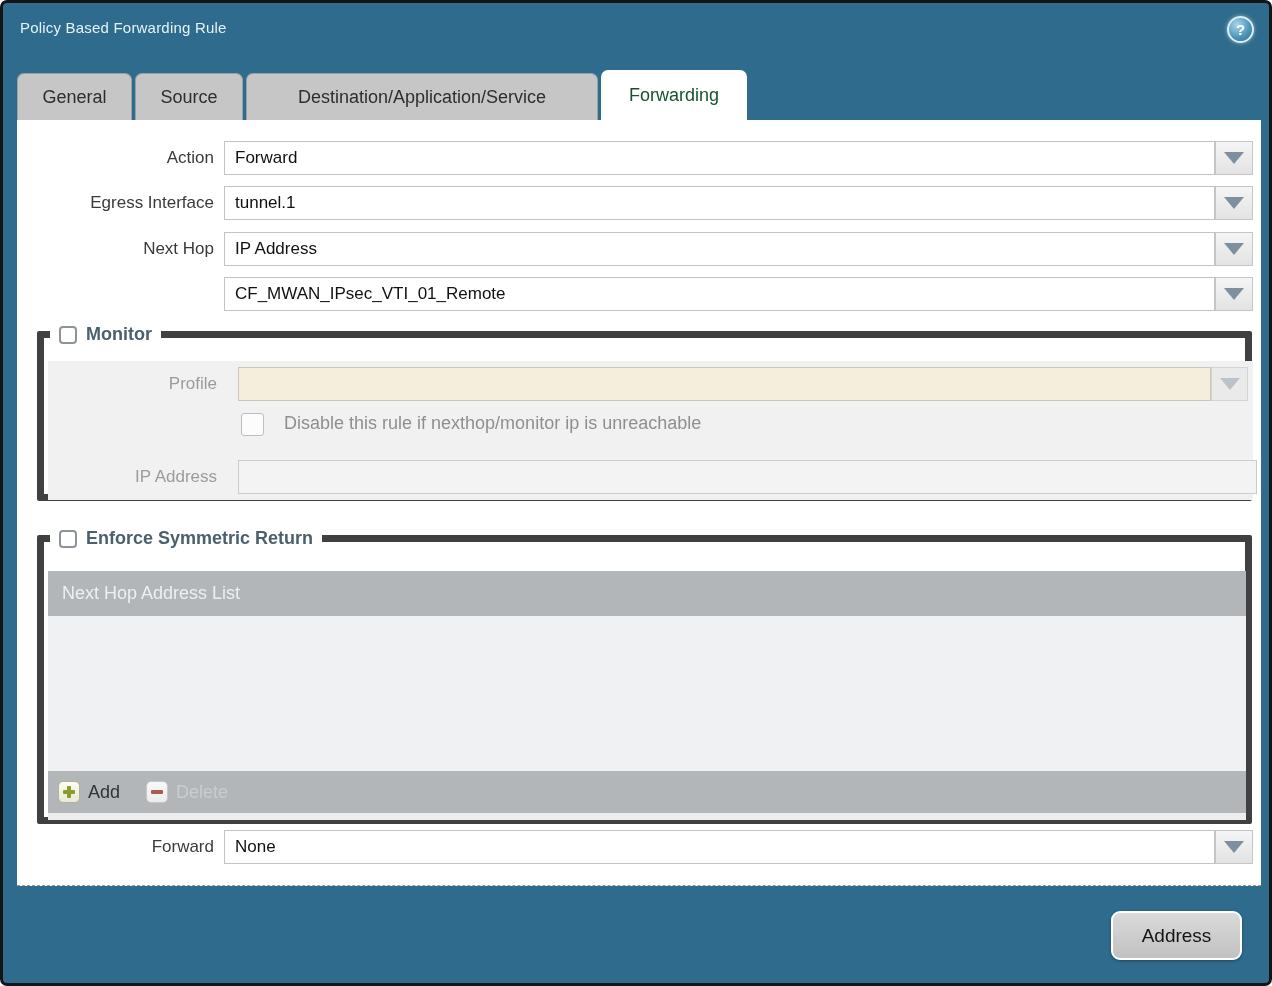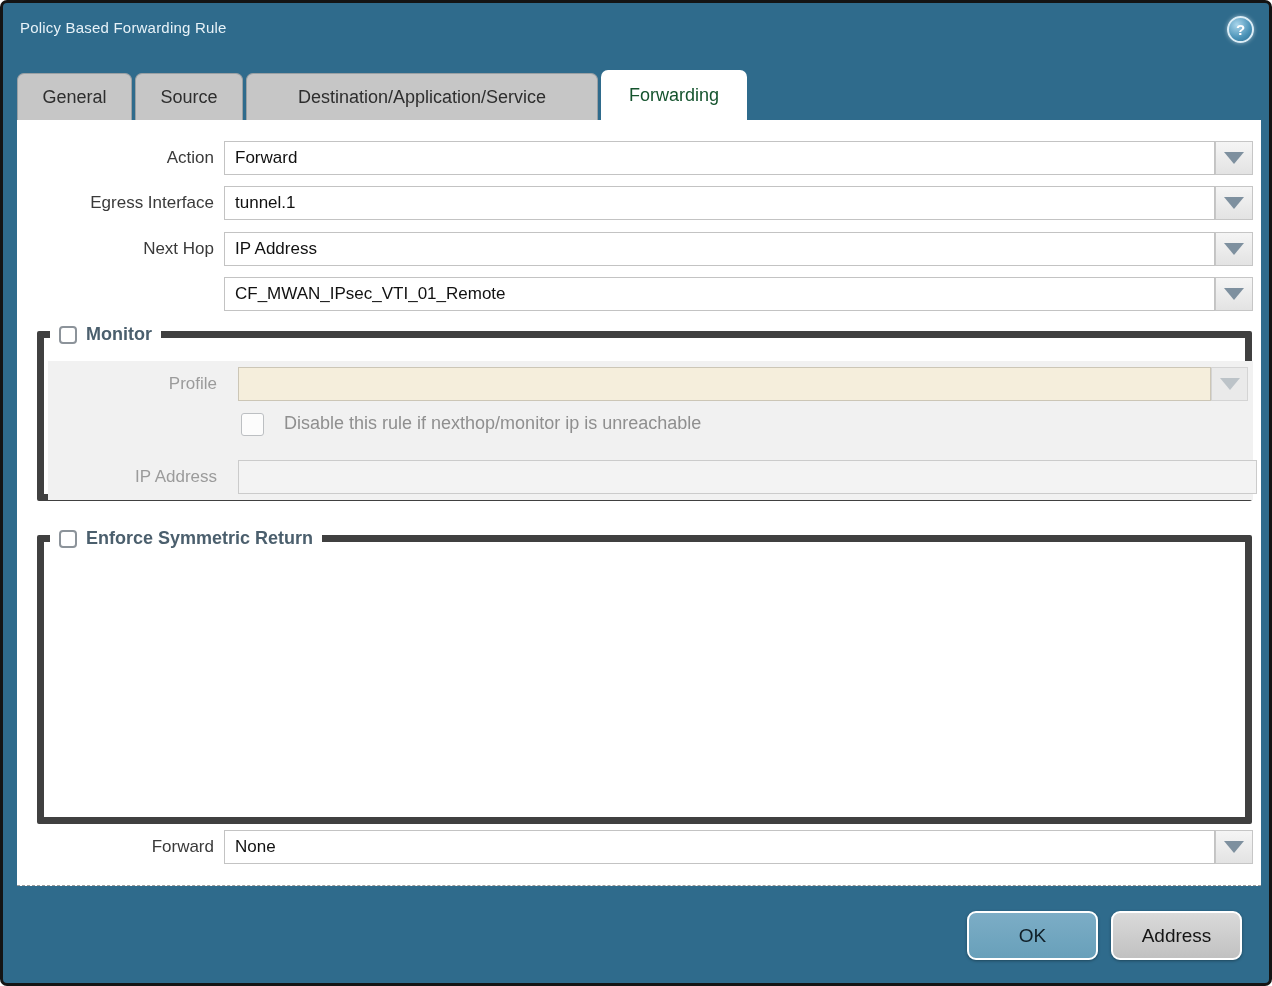--- a/index.html
+++ b/index.html
@@ -216,28 +216,47 @@
         <div class="dis-label" id="monitor-ip-label">IP Address</div>
         <input id="input-monitor-ip" disabled="" value="" style="">
       </div>
     </div>
 
     <div class="fieldset" id="fs-enforce">
       <div class="legend">
         <div class="legend-checkbox"></div>
         <div class="legend-text">Enforce Symmetric Return</div>
       </div>
+      <div id="nh-table">
+        <div id="nh-table-header">Next Hop Address List</div>
+        <div id="nh-table-body"></div>
+        <div id="nh-table-footer">
+          <div class="tbl-btn" id="add-button">
+            <div class="icon-sq">
+                <div class="h-bar"></div>
+                <div class="v-bar"></div>
+              </div>
+            <div id="add-label">Add</div>
+          </div>
+          <div class="tbl-btn disabled" id="delete-button">
+            <div class="icon-sq minus">
+                <div class="h-bar"></div>
+              </div>
+            <div id="delete-label">Delete</div>
+          </div>
+        </div>
+        <div id="nh-table-bottomstrip"></div>
+      </div>
     </div>
 
     <div id="row-schedule">
       <div class="field-label">Forward</div>
       <input class="text-input" id="input-schedule" readonly="" value="None" style="">
       <div class="dd-btn" id="dd-schedule">
         <div class="dd-arrow"></div>
       </div>
     </div>
 
   </div>
 
-  <div class="dlg-btn" id="ok-button">OK</div>
   <div class="dlg-btn" id="cancel-button">Address</div>
 
 </div>
 
 </body></html>

